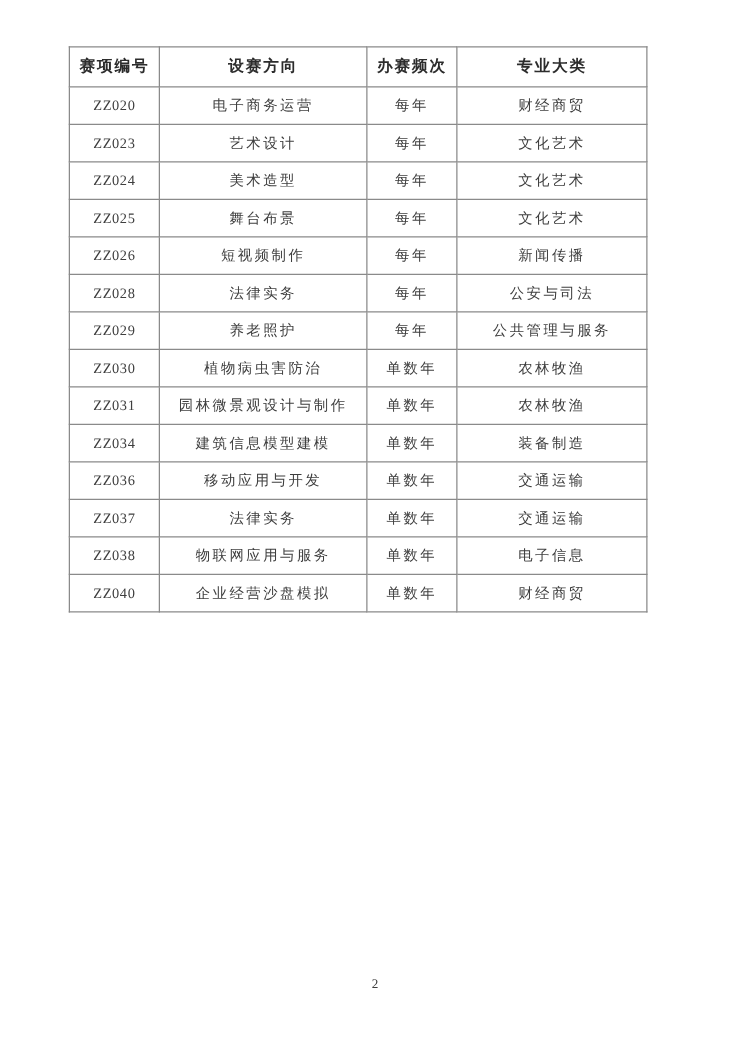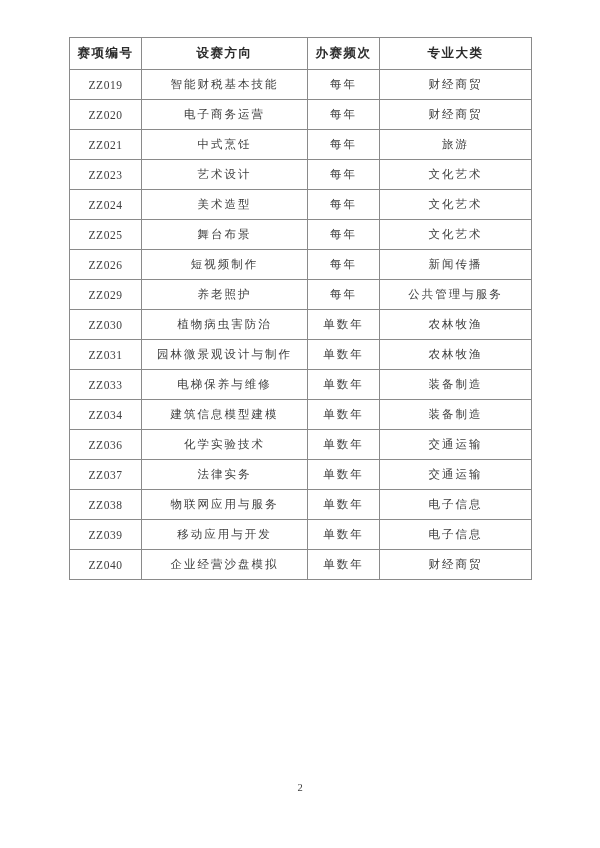--- a/index.html
+++ b/index.html
@@ -11,21 +11,21 @@
     overflow: hidden;
   }
   .page {
     position: relative;
     width: 600px;
     height: 848px;
     background: #ffffff;
   }
   table.sched {
     position: absolute;
-    left: 69px;
+    left: 55px;
     top: 37px;
     width: 462px;
     border-collapse: collapse;
     table-layout: fixed;
   }
   table.sched col.c0 { width: 72px; }
   table.sched col.c1 { width: 166px; }
   table.sched col.c2 { width: 72px; }
   table.sched col.c3 { width: 152px; }
   table.sched th, table.sched td {
@@ -84,36 +84,24 @@
     <thead>
       <tr>
         <th>赛项编号</th>
         <th>设赛方向</th>
         <th>办赛频次</th>
         <th>专业大类</th>
       </tr>
     </thead>
     <tbody>
         <tr>
-          <td class="col0">ZZ019</td>
-          <td class="col1">智能财税基本技能</td>
-          <td class="col2">每年</td>
-          <td class="col3">财经商贸</td>
-        </tr>
-        <tr>
           <td class="col0">ZZ020</td>
           <td class="col1">电子商务运营</td>
           <td class="col2">每年</td>
           <td class="col3">财经商贸</td>
-        </tr>
-        <tr>
-          <td class="col0">ZZ021</td>
-          <td class="col1">中式烹饪</td>
-          <td class="col2">每年</td>
-          <td class="col3">旅游</td>
         </tr>
         <tr>
           <td class="col0">ZZ023</td>
           <td class="col1">艺术设计</td>
           <td class="col2">每年</td>
           <td class="col3">文化艺术</td>
         </tr>
         <tr>
           <td class="col0">ZZ024</td>
           <td class="col1">美术造型</td>
@@ -126,70 +114,64 @@
           <td class="col2">每年</td>
           <td class="col3">文化艺术</td>
         </tr>
         <tr>
           <td class="col0">ZZ026</td>
           <td class="col1">短视频制作</td>
           <td class="col2">每年</td>
           <td class="col3">新闻传播</td>
         </tr>
         <tr>
+          <td class="col0">ZZ028</td>
+          <td class="col1">法律实务</td>
+          <td class="col2">每年</td>
+          <td class="col3">公安与司法</td>
+        </tr>
+        <tr>
           <td class="col0">ZZ029</td>
           <td class="col1">养老照护</td>
           <td class="col2">每年</td>
           <td class="col3">公共管理与服务</td>
         </tr>
         <tr>
           <td class="col0">ZZ030</td>
           <td class="col1">植物病虫害防治</td>
           <td class="col2">单数年</td>
           <td class="col3">农林牧渔</td>
         </tr>
         <tr>
           <td class="col0">ZZ031</td>
           <td class="col1">园林微景观设计与制作</td>
           <td class="col2">单数年</td>
           <td class="col3">农林牧渔</td>
         </tr>
         <tr>
-          <td class="col0">ZZ033</td>
-          <td class="col1">电梯保养与维修</td>
-          <td class="col2">单数年</td>
-          <td class="col3">装备制造</td>
-        </tr>
-        <tr>
           <td class="col0">ZZ034</td>
           <td class="col1">建筑信息模型建模</td>
           <td class="col2">单数年</td>
           <td class="col3">装备制造</td>
         </tr>
         <tr>
           <td class="col0">ZZ036</td>
-          <td class="col1">化学实验技术</td>
+          <td class="col1">移动应用与开发</td>
           <td class="col2">单数年</td>
           <td class="col3">交通运输</td>
         </tr>
         <tr>
           <td class="col0">ZZ037</td>
           <td class="col1">法律实务</td>
           <td class="col2">单数年</td>
           <td class="col3">交通运输</td>
         </tr>
         <tr>
           <td class="col0">ZZ038</td>
           <td class="col1">物联网应用与服务</td>
-          <td class="col2">单数年</td>
-          <td class="col3">电子信息</td>
-        </tr>
-        <tr>
-          <td class="col0">ZZ039</td>
-          <td class="col1">移动应用与开发</td>
           <td class="col2">单数年</td>
           <td class="col3">电子信息</td>
         </tr>
         <tr>
           <td class="col0">ZZ040</td>
           <td class="col1">企业经营沙盘模拟</td>
           <td class="col2">单数年</td>
           <td class="col3">财经商贸</td>
         </tr>
       </tbody>

